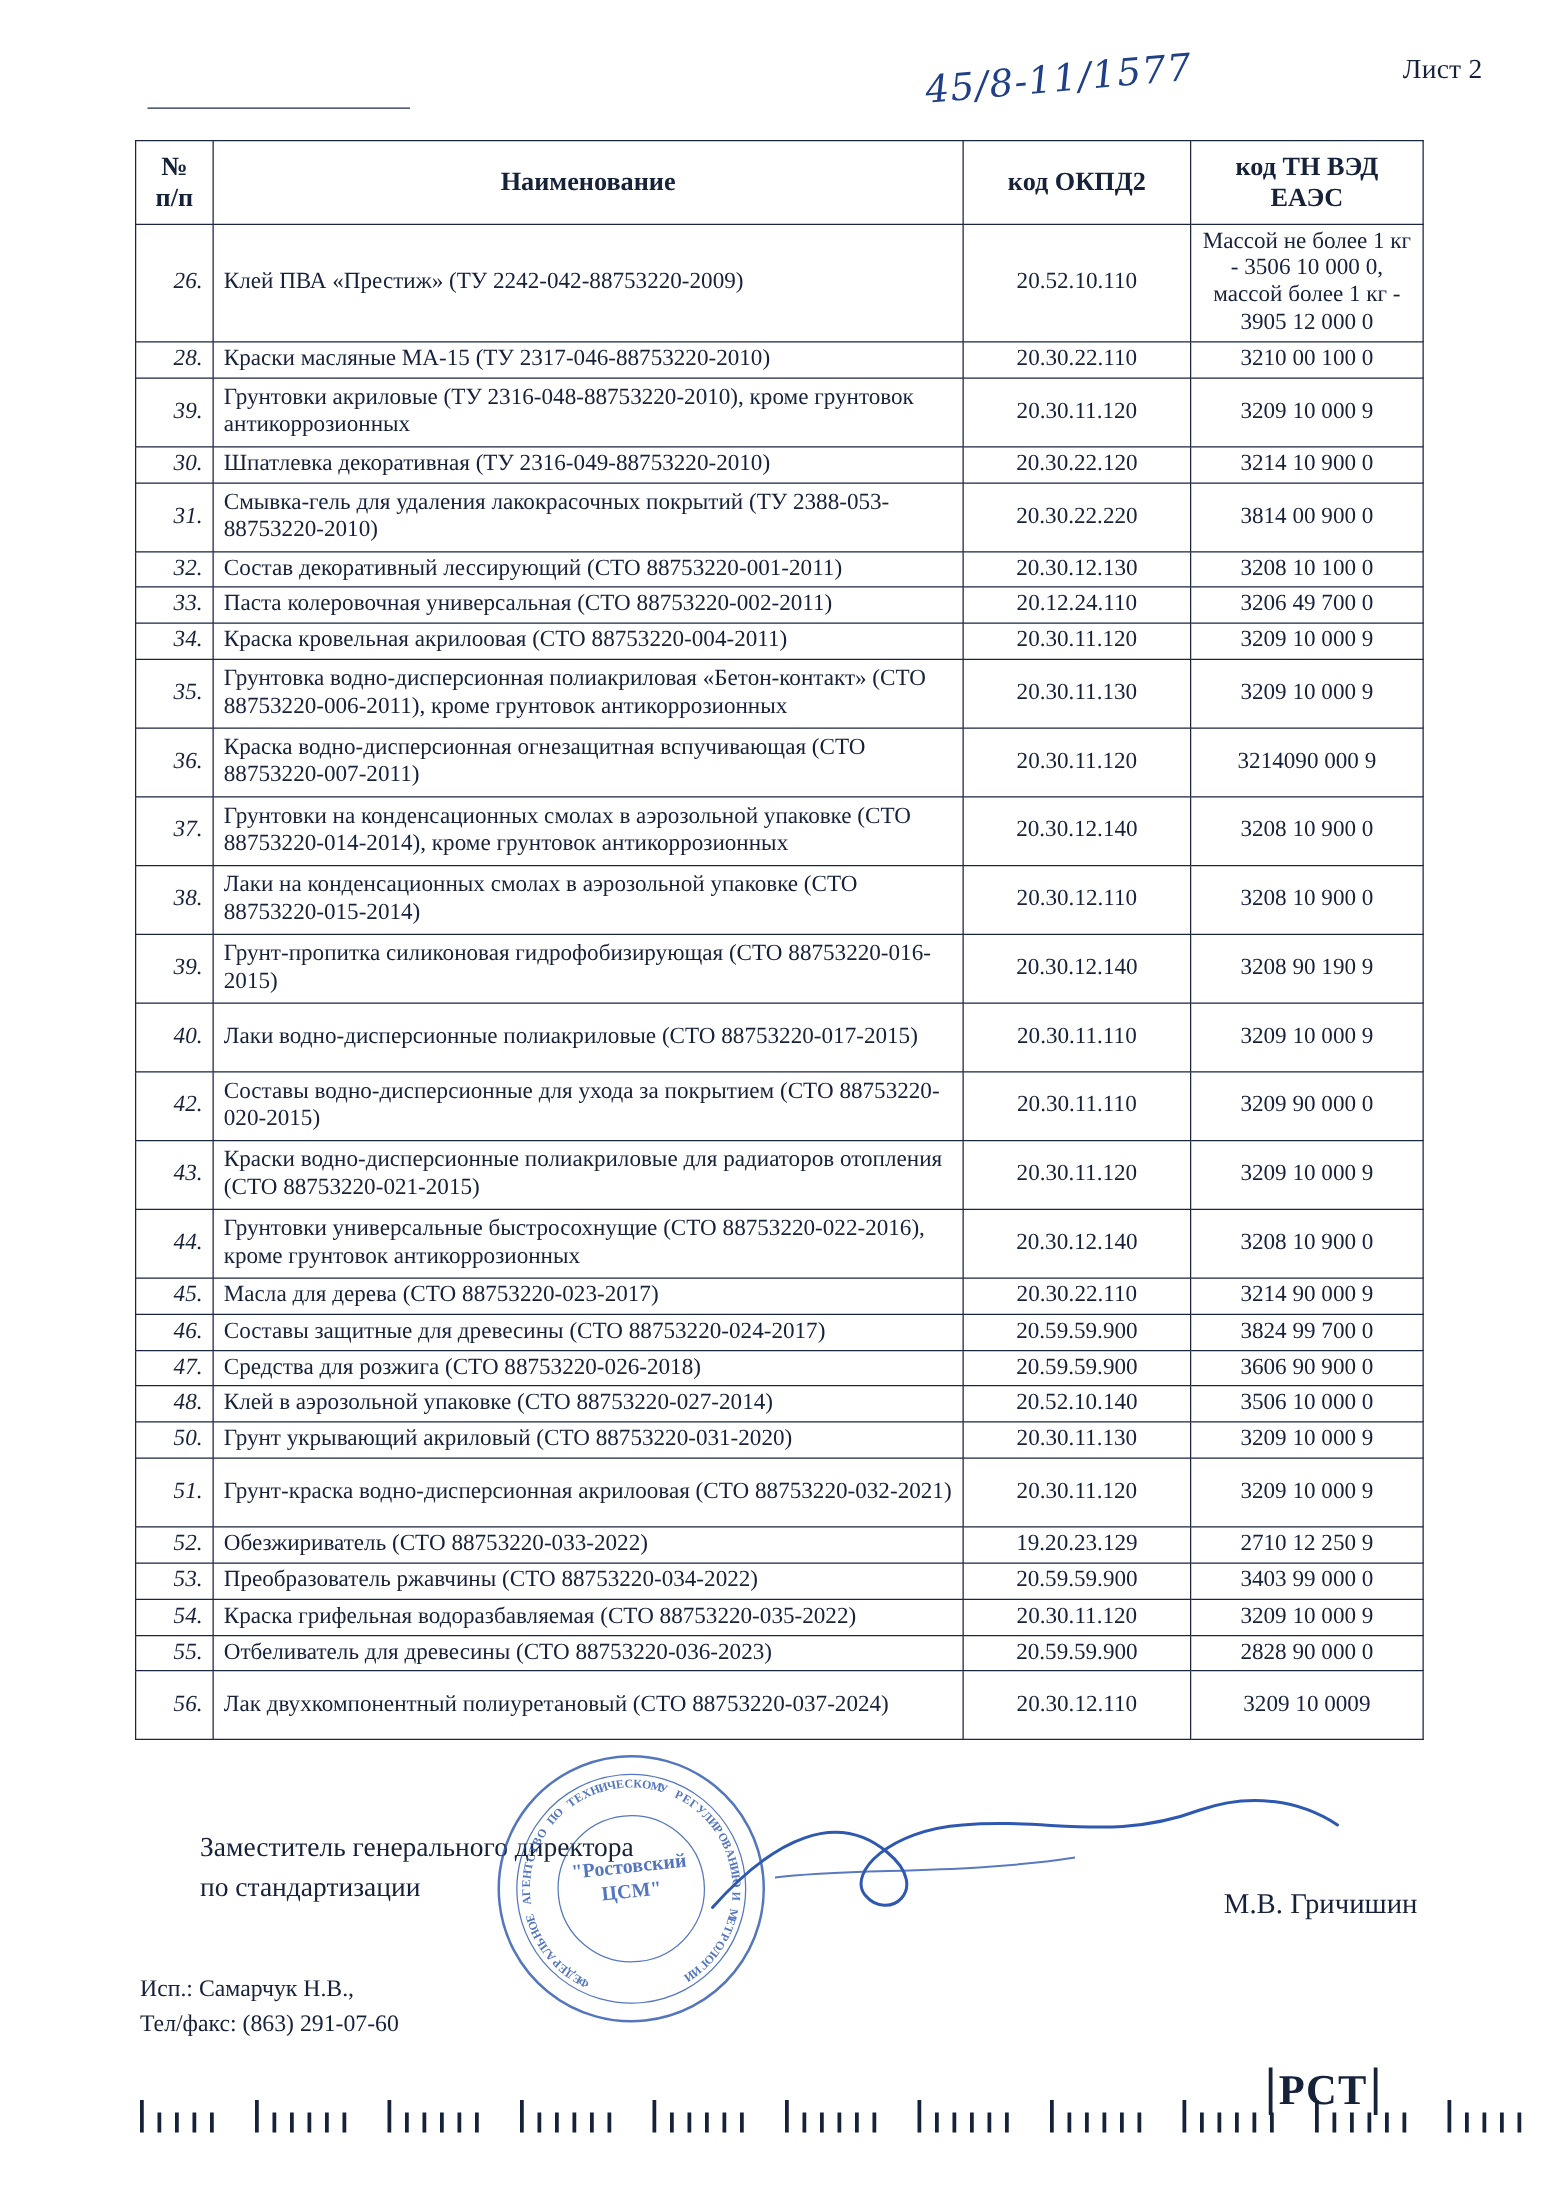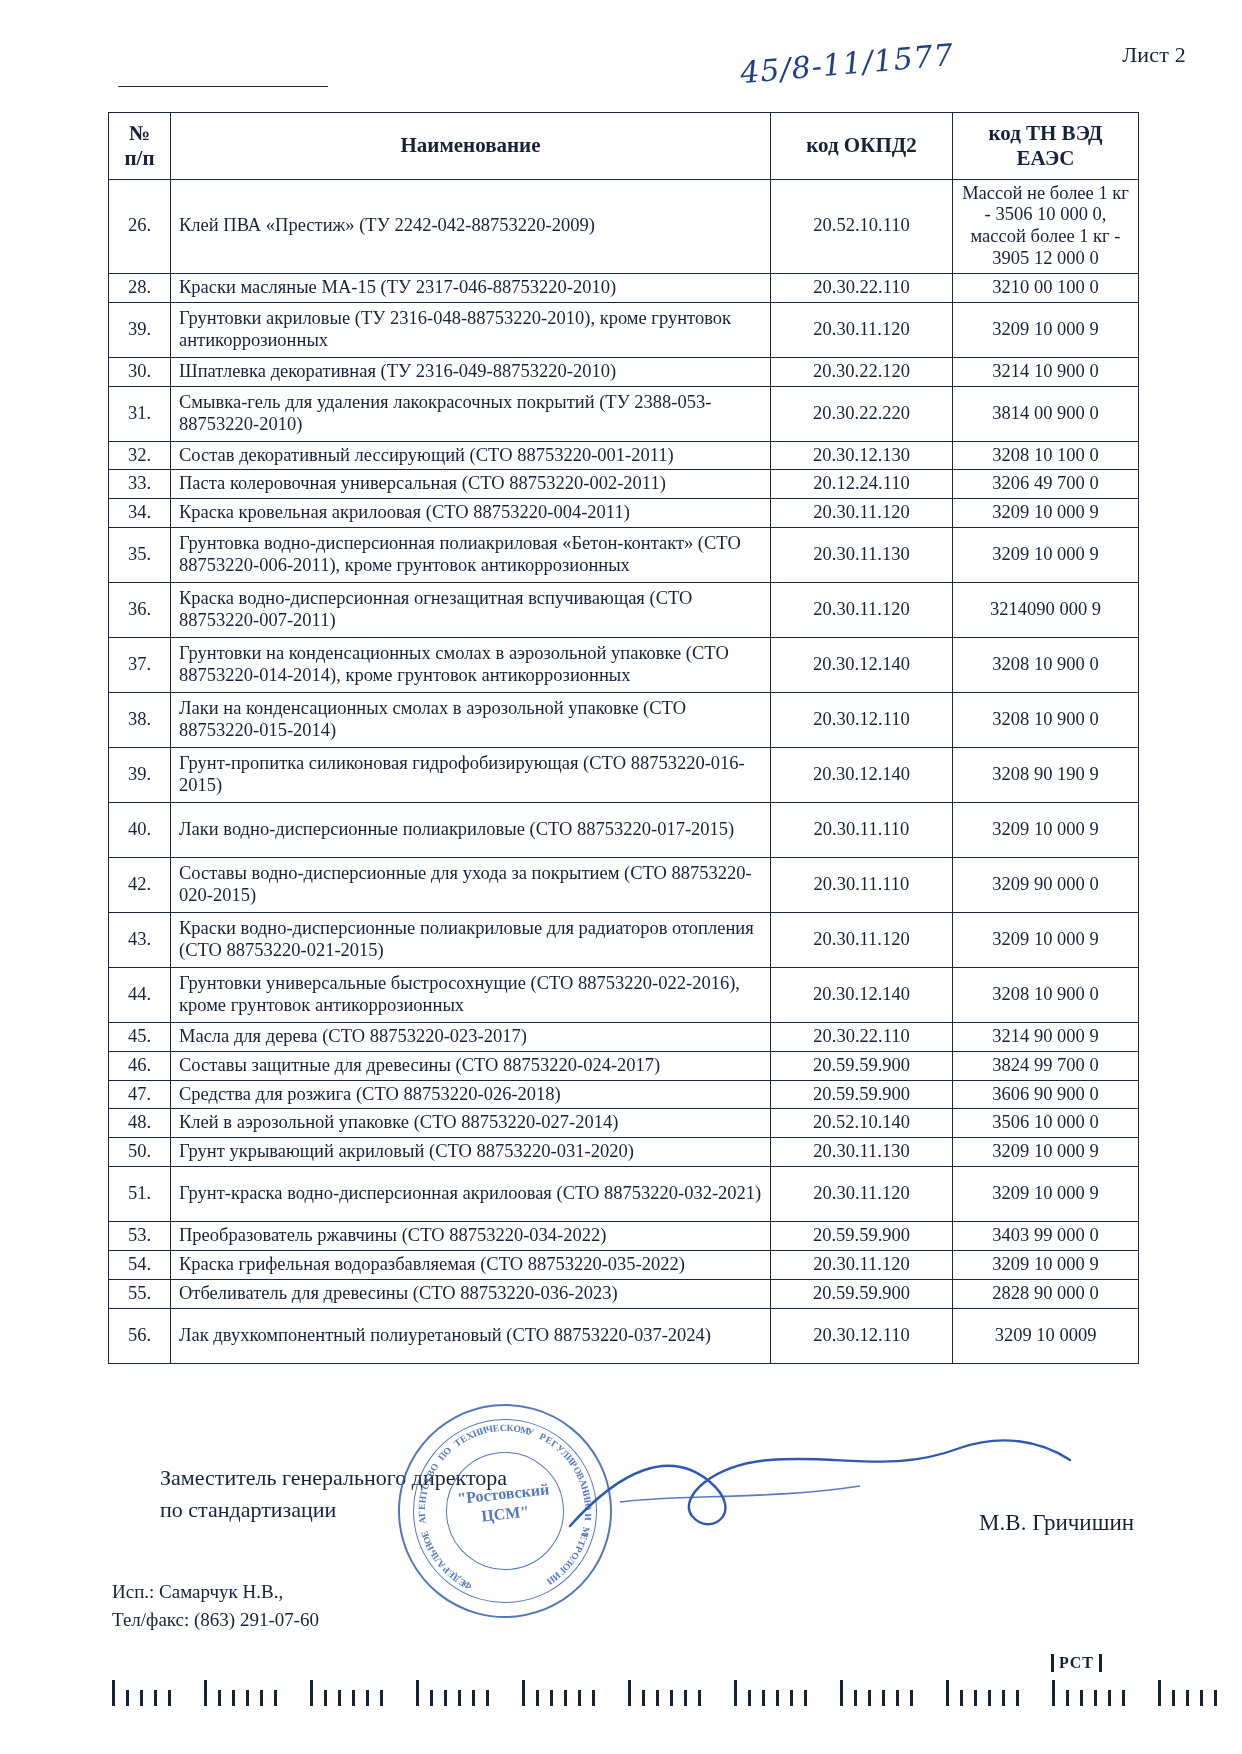--- a/index.html
+++ b/index.html
@@ -77,24 +77,25 @@
     text-align: center;
     font-size: 21px;
     padding: 8px 4px;
   }
   col.c-num { width: 62px; }
   col.c-name { width: 600px; }
   col.c-okpd { width: 182px; }
   col.c-tnved { width: 186px; }
 
   td.num {
-    text-align: center;
+    text-align: right;
     font-size: 19px;
     vertical-align: bottom;
     padding-bottom: 4px;
+    font-style: italic;
   }
   td.name {
     text-align: left;
     vertical-align: middle;
   }
   td.code {
     text-align: center;
     white-space: nowrap;
   }
   td.tnved-long {
@@ -196,21 +197,21 @@
   .barcode .bar {
     position: absolute;
     bottom: 0;
     width: 3px;
     background: #16213a;
   }
   .rst-logo {
     position: absolute;
     right: 140px;
     top: 1654px;
-    font-size: 16px;
+    font-size: 34px;
     font-weight: bold;
     letter-spacing: 1px;
     color: #16213a;
     border-left: 3px solid #16213a;
     border-right: 3px solid #16213a;
     padding: 0 5px;
   }
 </style>
 </head>
 <body>
@@ -377,20 +378,26 @@
           <td class="num">50.</td>
           <td class="name">Грунт укрывающий акриловый (СТО 88753220-031-2020)</td>
           <td class="code">20.30.11.130</td>
           <td class="code">3209 10 000 9</td>
         </tr>
         <tr class="tall">
           <td class="num">51.</td>
           <td class="name">Грунт-краска водно-дисперсионная акрилоовая (СТО 88753220-032-2021)</td>
           <td class="code">20.30.11.120</td>
           <td class="code">3209 10 000 9</td>
+        </tr>
+        <tr>
+          <td class="num">52.</td>
+          <td class="name">Обезжириватель (СТО 88753220-033-2022)</td>
+          <td class="code">19.20.23.129</td>
+          <td class="code">2710 12 250 9</td>
         </tr>
         <tr>
           <td class="num">53.</td>
           <td class="name">Преобразователь ржавчины (СТО 88753220-034-2022)</td>
           <td class="code">20.59.59.900</td>
           <td class="code">3403 99 000 0</td>
         </tr>
         <tr>
           <td class="num">54.</td>
           <td class="name">Краска грифельная водоразбавляемая (СТО 88753220-035-2022)</td>

